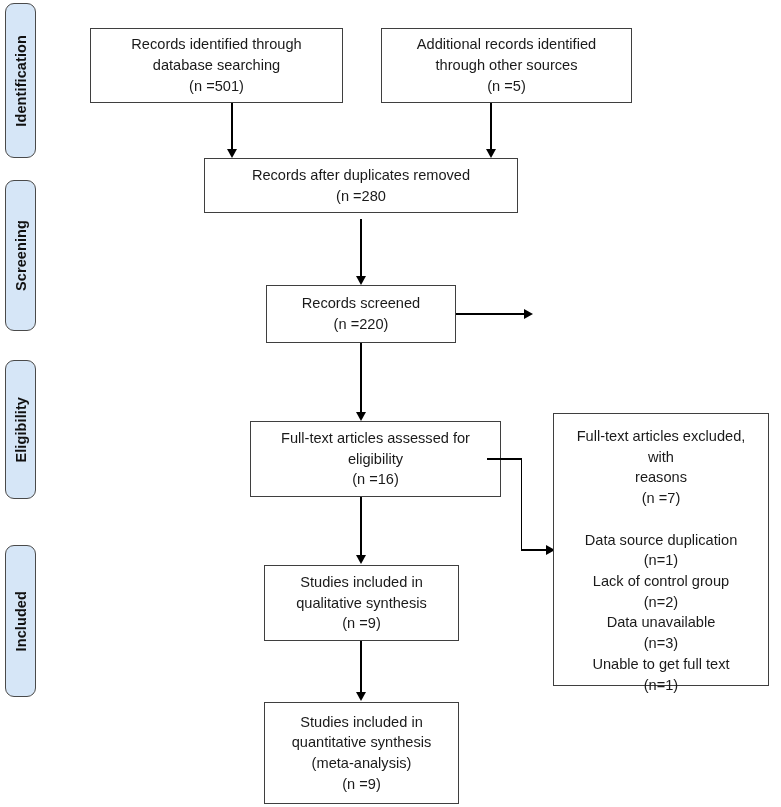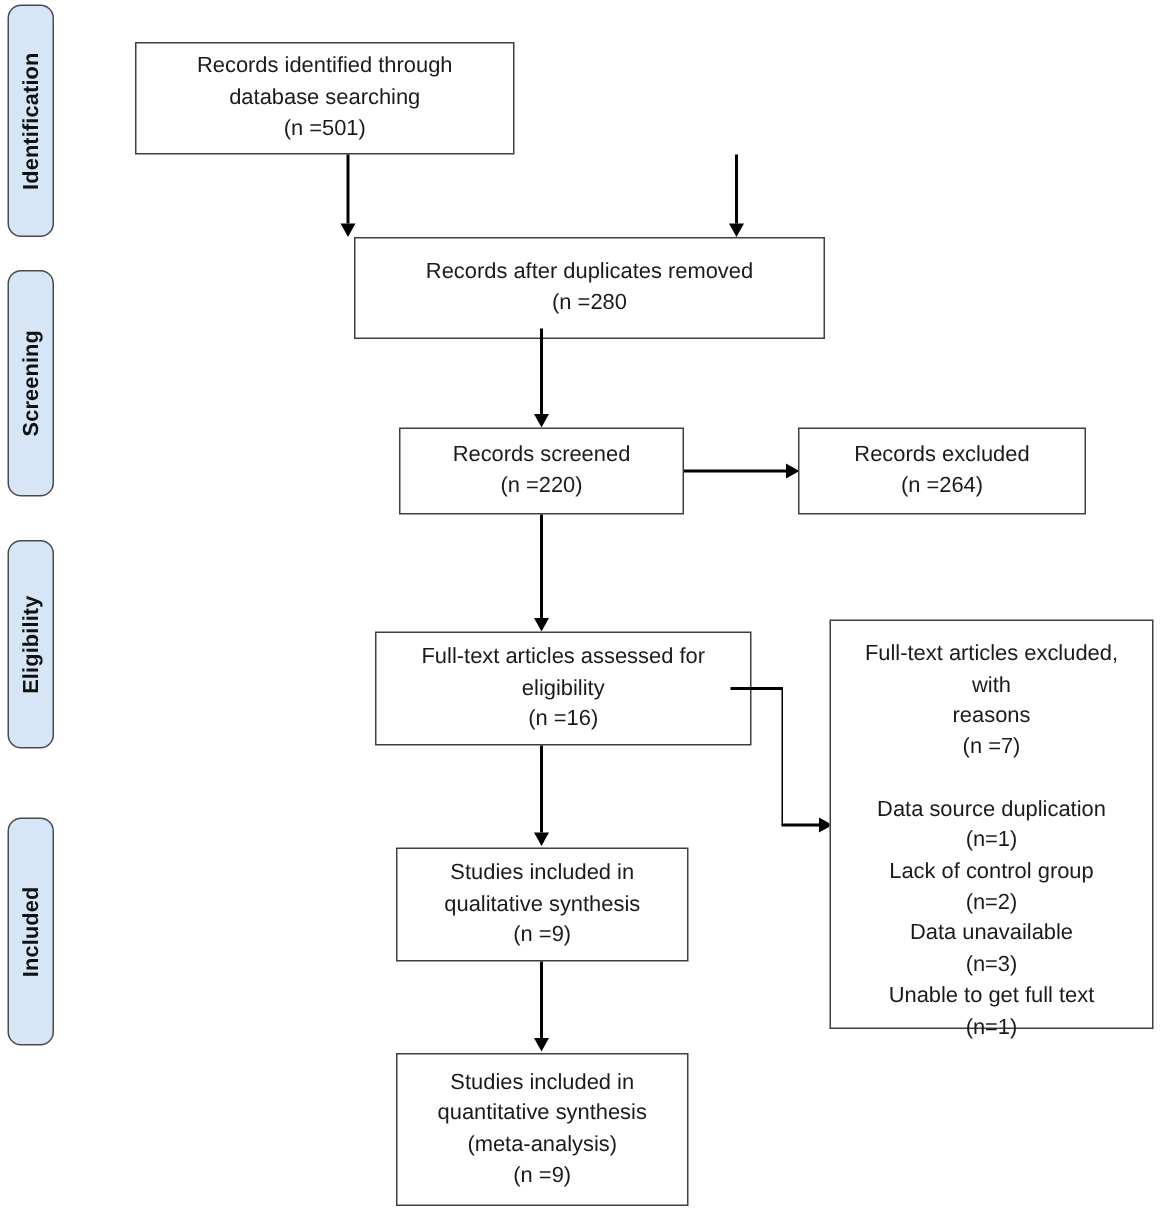--- a/index.html
+++ b/index.html
@@ -106,47 +106,48 @@
   <div class="stage-tab" style="left:5px; top:545px; width:31px; height:152px;">
     <span class="stage-label">Included</span>
   </div>
 
   <div class="flow-box" style="left:90px; top:28px; width:253px; height:75px;">
     <span class="box-text">Records identified through
 database searching
 (n =501)</span>
   </div>
 
+  <div class="flow-box" style="left:381px; top:28px; width:251px; height:75px;">
+    <span class="box-text">Additional records identified
+through other sources
+(n =5)</span>
+  </div>
 
   <div class="conn conn-v" style="left:231px; top:103px; height:46px;"></div>
   <div class="arrow-down" style="left:226.5px; top:149px;"></div>
 
   <div class="conn conn-v" style="left:490px; top:103px; height:46px;"></div>
   <div class="arrow-down" style="left:485.5px; top:149px;"></div>
 
-  <div class="flow-box" style="left:204px; top:158px; width:314px; height:68px;margin-left:32px;">
+  <div class="flow-box" style="left:204px; top:158px; width:314px; height:55px;">
     <span class="box-text">Records after duplicates removed
 (n =280</span>
   </div>
 
   <div class="conn conn-v" style="left:360px; top:219px; height:57px;"></div>
   <div class="arrow-down" style="left:355.5px; top:276px;"></div>
 
   <div class="flow-box" style="left:266px; top:285px; width:190px; height:58px;">
     <span class="box-text">Records screened
 (n =220)</span>
   </div>
 
   <div class="conn conn-h" style="left:456px; top:313px; width:68px;"></div>
   <div class="arrow-right" style="left:524px; top:308.5px;"></div>
 
-  <div class="flow-box" style="left:532px; top:285px; width:192px; height:58px;">
-    <span class="box-text">Records excluded
-(n =264)</span>
-  </div>
 
   <div class="conn conn-v" style="left:360px; top:343px; height:69px;"></div>
   <div class="arrow-down" style="left:355.5px; top:412px;"></div>
 
   <div class="flow-box" style="left:236px; top:421px; width:251px; height:76px;margin-left:14px;">
     <span class="box-text">Full-text articles assessed for
 eligibility
 (n =16)</span>
   </div>
 

